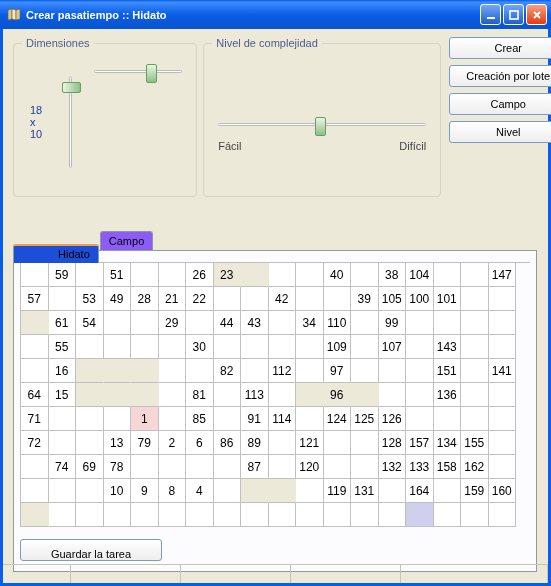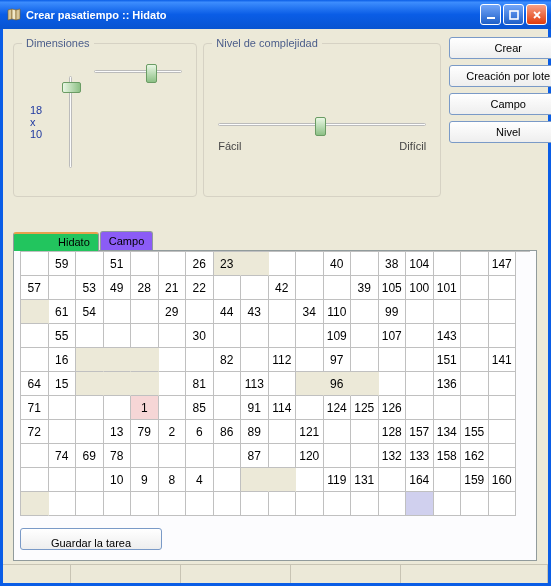--- a/index.html
+++ b/index.html
@@ -42,22 +42,22 @@
   
   
   .vsl { position: relative; width: 22px; }
   .vsl .rail { position: absolute; top: 4px; bottom: 4px; left: 9px; width: 3px; background: #fcfcfc; border: 1px solid #bbb; border-radius: 2px; }
   .vsl .thumb { position: absolute; left: 2px; width: 19px; height: 11px; background: linear-gradient(90deg, #e9f7e4, #8cc085); border: 1px solid #6a9c64; border-radius: 2px; }
   
   
   .tabs { margin-top: 34px; }
   .tabstrip { display: flex; }
   .tab { border: 1px solid #919b9c; border-bottom: none; border-top-left-radius: 3px; border-top-right-radius: 3px; background: #8b5cf6; padding: 3px 8px; margin-right: 1px; position: relative; }
-  .tab.active { background: #22c55e; top: 1px; z-index: 2; border-top: 2px solid #e8a04e; padding-top: 2px; padding-left: 44px; }
-  .tabbody { border: 1px solid #919b9c; background: #fcfcfe; padding: 0 6px 10px 6px; width: 524px; }
+  .tab.active { background: #1d4ed8; top: 13px; z-index: 2; border-top: 2px solid #e8a04e; padding-top: 2px; padding-left: 44px; }
+  .tabbody { border: 1px solid #919b9c; background: #fcfcfe; padding: 11px 6px 10px 6px; width: 524px; }
   
   
   .grid { display: grid; grid-template-columns: repeat(18, 27.5px); grid-auto-rows: 24px; border-left: 1px solid #c0c0c0; border-top: 1px solid #c0c0c0; }
   .cell { border-right: 1px solid #c0c0c0; border-bottom: 1px solid #c0c0c0; display: flex; align-items: center; justify-content: center; font-size: 12px; background: #fff; }
   .cell.blocked { background: #ece9d8; border-right-color: #ece9d8; border-top-color: #ece9d8; }
   .cell.hl1 { background: #f6d6d6; }
   .cell.hl2 { background: #d0d0ee; }
   
   .savebtn { margin-top: 12px; width: 142px; height: 22px; background: linear-gradient(#fff, #eee); border: 1px solid #7a9ac7; border-radius: 3px; display: flex; align-items: flex-end; justify-content: center; cursor: default; }
   

